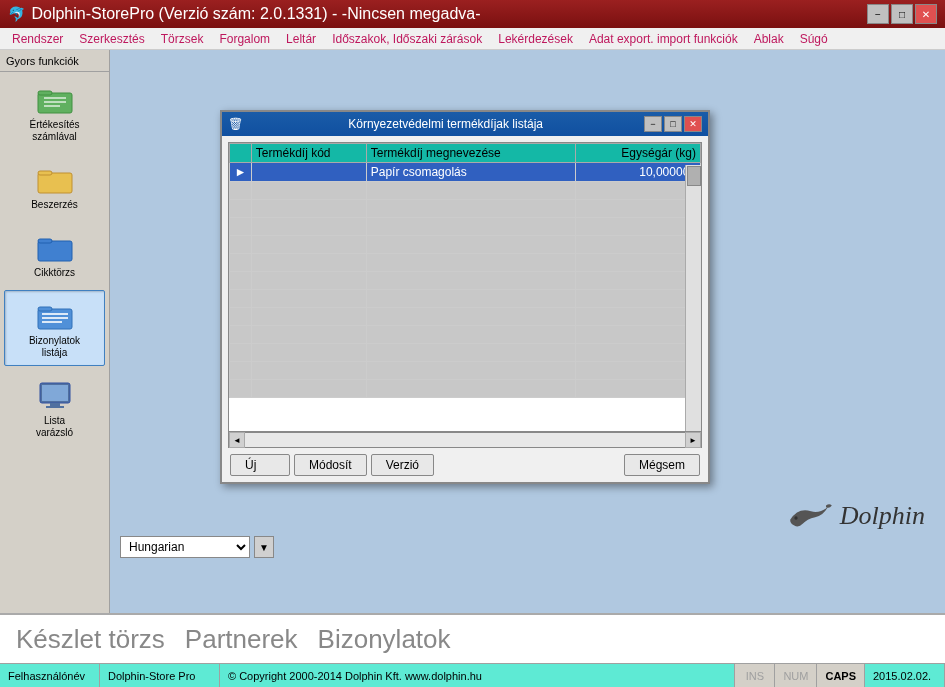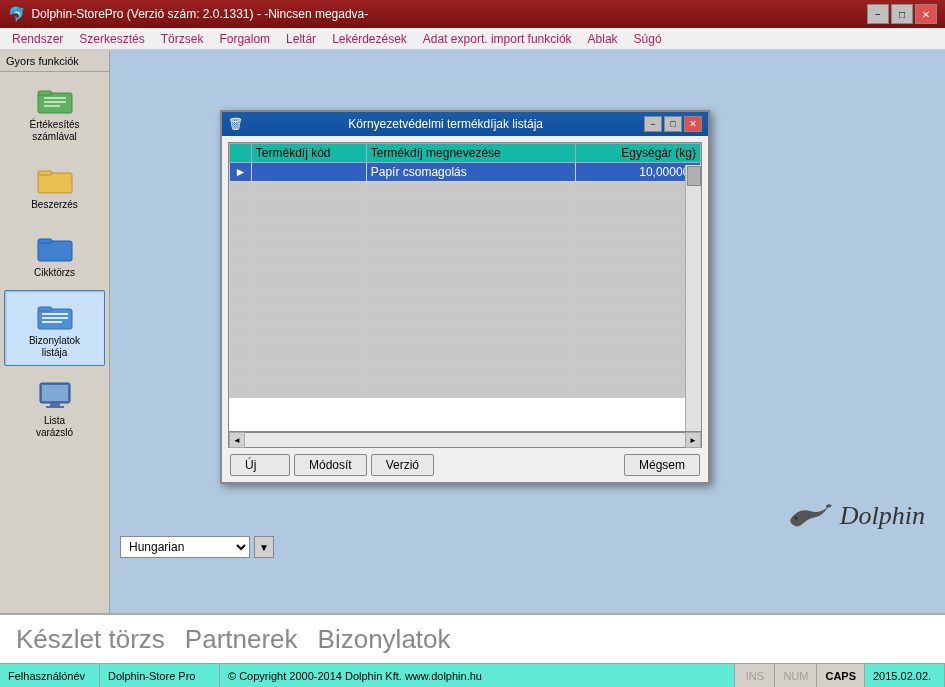--- a/index.html
+++ b/index.html
@@ -349,35 +349,36 @@
 
     
     .svg-icon { display: block; }
   </style>
 </head>
 <body>
 
 <div id="title-bar">
   <div style="display:flex;align-items:center;">
     <span style="margin-right:6px;font-size:14px;">🐬</span>
-    <span style="font-size:12px;text-align:right;">Dolphin-StorePro  (Verzió szám: 2.0.1331) - -Nincsen megadva-</span>
+    <span style="font-size:16px;text-align:right;">Dolphin-StorePro  (Verzió szám: 2.0.1331) - -Nincsen megadva-</span>
   </div>
   <div class="window-controls">
     <div class="win-btn">−</div>
     <div class="win-btn">□</div>
     <div class="win-btn close">✕</div>
   </div>
 </div>
 
 <div id="menu-bar">
 <div class="menu-item">Rendszer</div>
     <div class="menu-item">Szerkesztés</div>
     <div class="menu-item">Törzsek</div>
     <div class="menu-item">Forgalom</div>
     <div class="menu-item">Leltár</div>
+    <div class="menu-item">Időszakok, Időszaki zárások</div>
     <div class="menu-item">Lekérdezések</div>
     <div class="menu-item">Adat export. import funkciók</div>
     <div class="menu-item">Ablak</div>
     <div class="menu-item">Súgó</div>
   </div>
 
 <div style="display:flex; height:calc(687px - 28px - 22px - 24px - 50px); background:#b0c8e0;">
 
   <div style="width:110px; background:#d4d0c8; border-right:1px solid #a0a0a0; display:flex; flex-direction:column;">
     <div id="quick-functions-bar">

